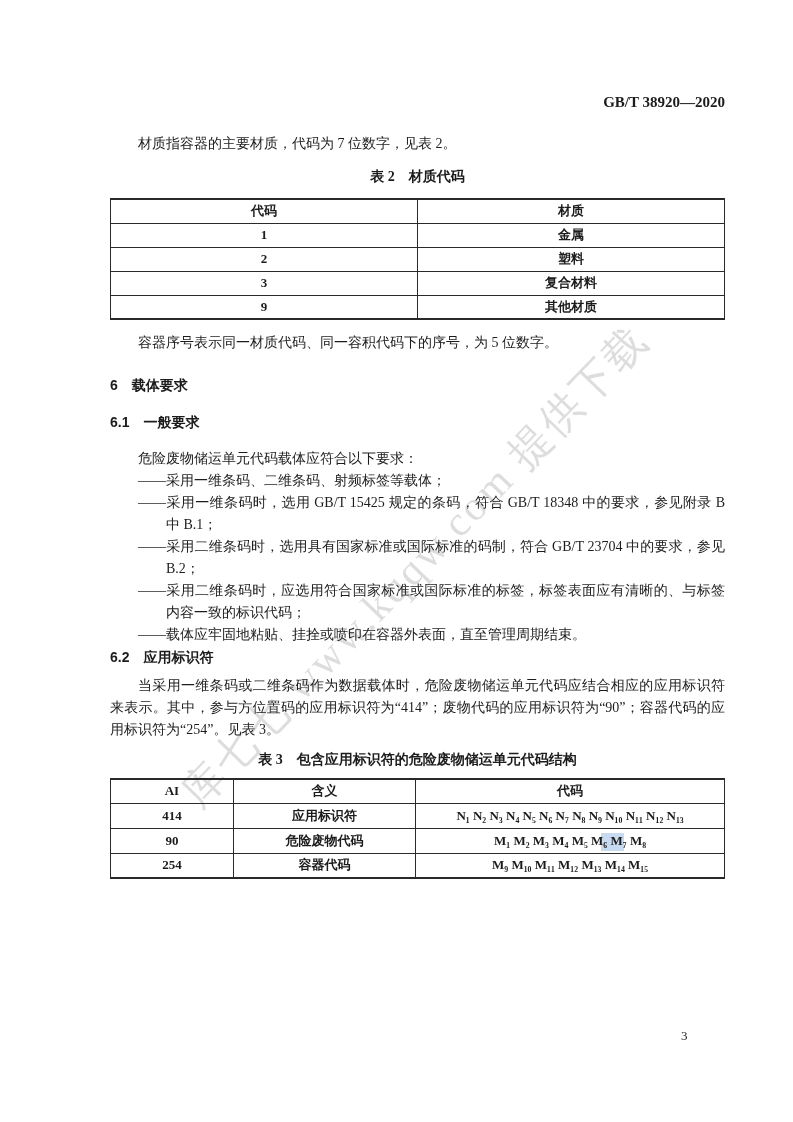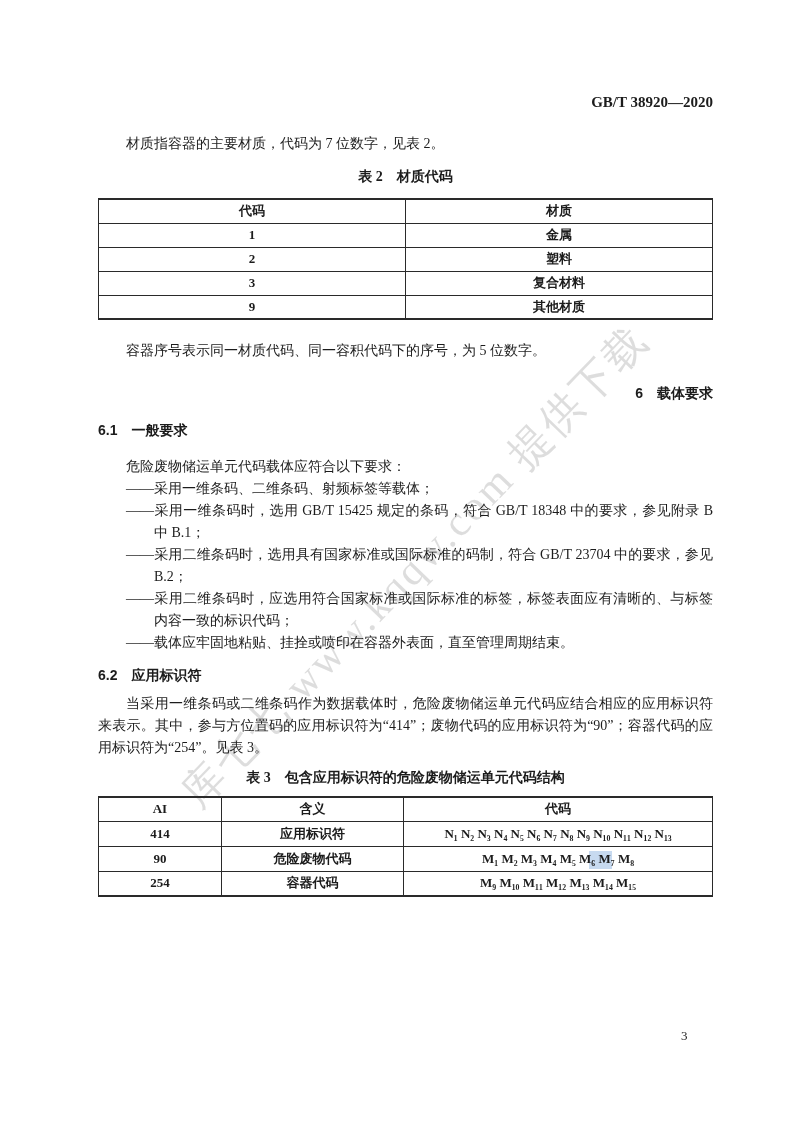--- a/index.html
+++ b/index.html
@@ -24,21 +24,21 @@
     font-size: 42px;
     letter-spacing: 3px;
     white-space: nowrap;
     opacity: 0.55;
     z-index: 0;
     pointer-events: none;
     font-family: "Liberation Serif", "DejaVu Serif", serif;
   }
   .content {
     position: absolute;
-    left: 98px;
+    left: 110px;
     top: 0;
     width: 615px;
     z-index: 1;
   }
   .doc-header {
     margin-top: 93px;
     text-align: right;
     font-weight: bold;
     font-size: 15px;
     line-height: 18px;
@@ -73,30 +73,30 @@
     vertical-align: middle;
     font-size: 13px;
     padding: 0 4px;
     font-weight: bold;
   }
   table.t2 { margin-top: 12px; }
   table.t2 td { height: 24px; }
   table.t3 { margin-top: 9px; }
   table.t3 tr.head td { height: 24px; }
   table.t3 td { height: 25px; }
-  .para-2 { margin-top: 20px; }
+  .para-2 { margin-top: 12px; }
   .sec-heading {
     font-family: "Liberation Sans", "DejaVu Sans", sans-serif;
     font-weight: bold;
     font-size: 14px;
     line-height: 19px;
   }
-  .h-6   { margin-top: 22px; text-align: right; }
+  .h-6   { margin-top: 22px; }
   .h-61  { margin-top: 18px; }
-  .h-62  { margin-top: 12px; }
+  .h-62  { margin-top: 2px; }
   .lead  { margin-top: 16px; }
   .dash-list { margin-top: 0; }
   .dash-item {
     font-size: 14px;
     line-height: 22px;
     margin-left: 56px;
     text-indent: -28px;
     text-align: justify;
   }
   .para-62 { margin-top: 8px; }

